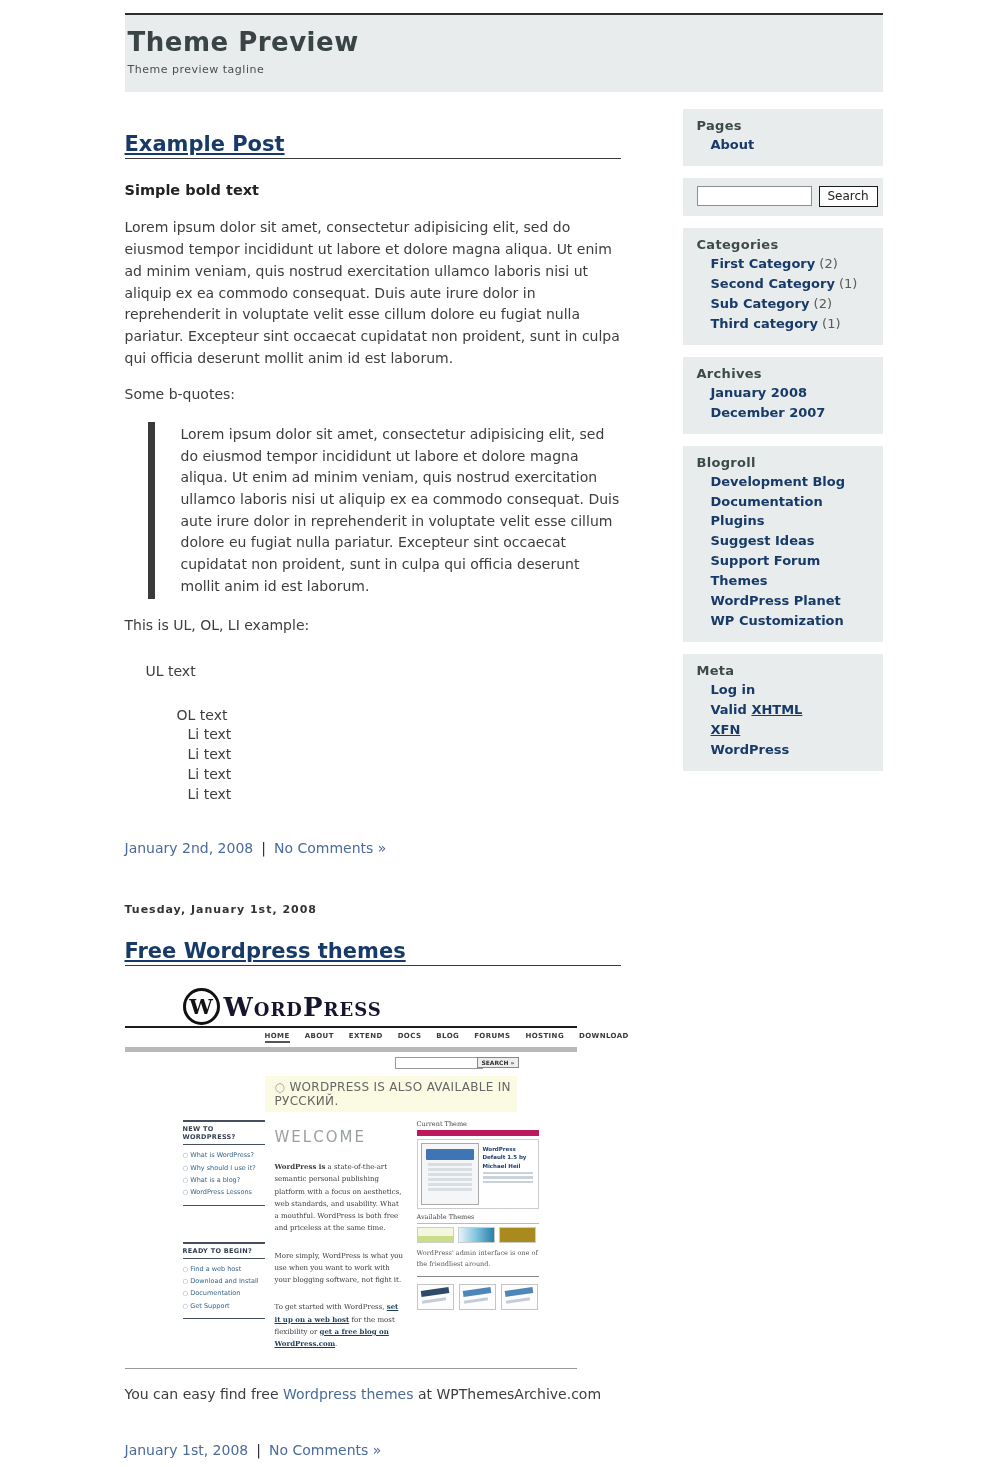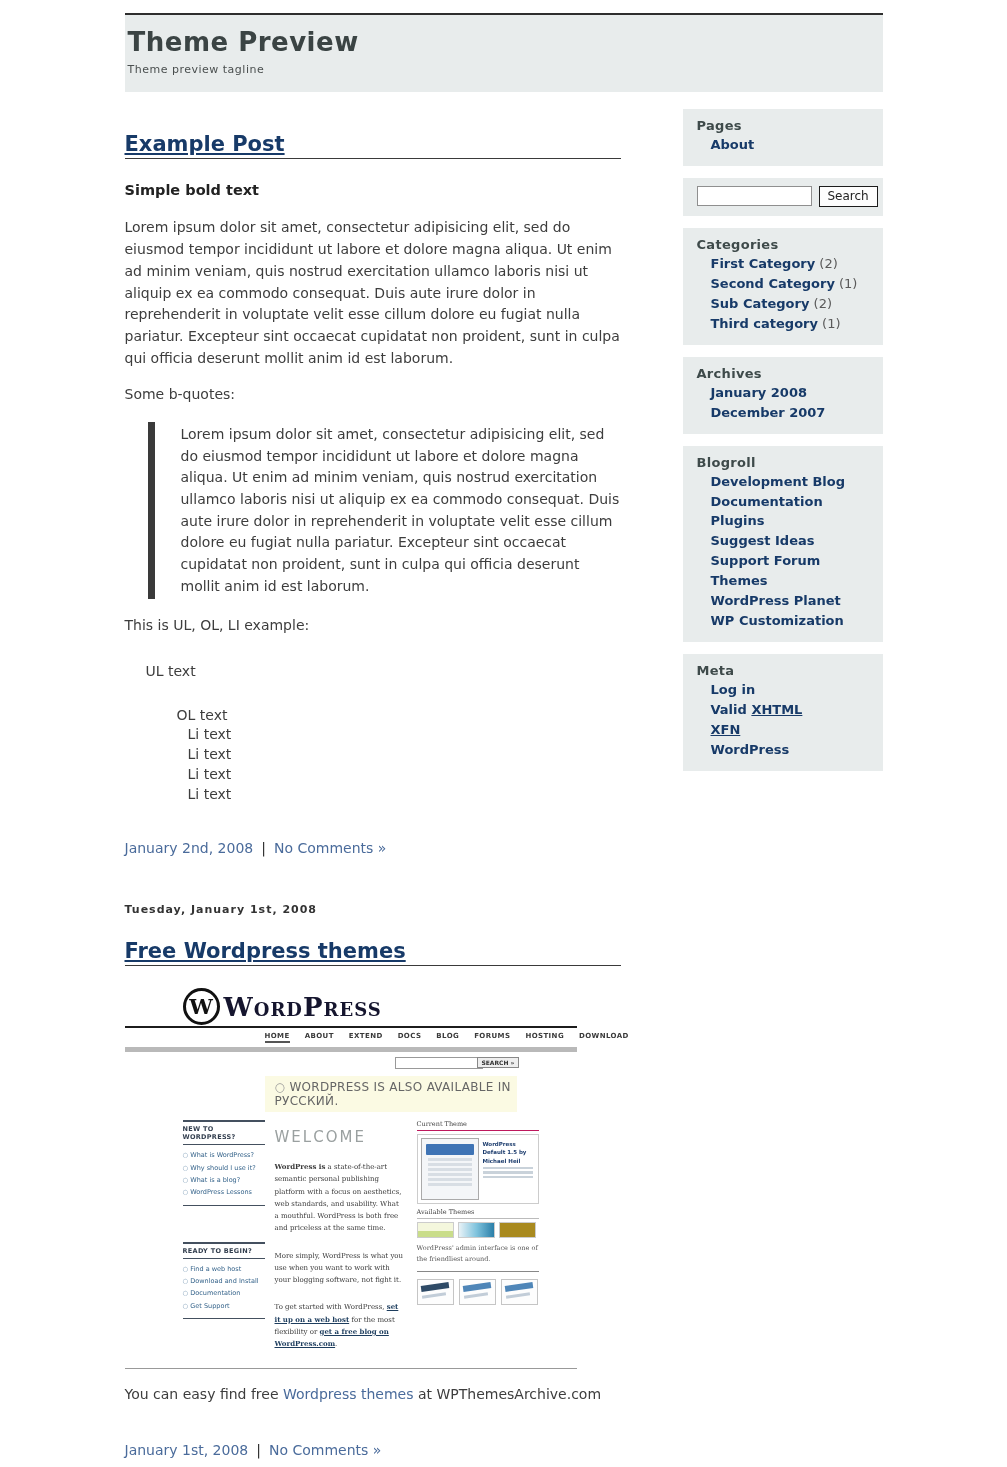--- a/index.html
+++ b/index.html
@@ -76,21 +76,21 @@
   .shot-left li { font-size: 6.5px; color: #36648b; line-height: 1.9; }
   .shot-left li::before { content: "○ "; color: #7a9ab5; }
   .shot-left .gap { height: 36px; }
   .shot-left .endline { border-top: 1px solid #44505f; margin-top: 4px; }
   .shot-center { width: 130px; margin-left: 10px; font-family: "DejaVu Serif", serif; }
   .shot-welcome { font-family: "DejaVu Sans", sans-serif; font-size: 15px; color: #9aa0a0; letter-spacing: 2px; margin: 8px 0 8px 0; font-weight: normal; }
   .shot-center p { font-size: 7px; line-height: 1.75; color: #3a3a3a; margin-bottom: 8px; }
   .shot-center b.lead { font-weight: bold; }
   .shot-center a { color: #1d3d5e; font-weight: bold; text-decoration: underline; }
   .shot-right { width: 122px; margin-left: 12px; }
-  .ct-label { font-size: 6.5px; color: #444; border-bottom: 1px solid #be185d; padding-bottom: 2px; margin-bottom: 3px; font-family: "DejaVu Serif", serif; }
+  .ct-label { font-size: 6.5px; color: #444; border-bottom: 6px solid #be185d; padding-bottom: 2px; margin-bottom: 3px; font-family: "DejaVu Serif", serif; }
   .ct-box { border: 1px solid #ccc; background: #fff; padding: 3px; display: flex; }
   .mini-admin { width: 58px; height: 62px; border: 1px solid #aaa; background: #f4f6f8; }
   .mini-admin .bluebtn { height: 11px; background: #3f74b5; margin: 5px 4px 3px 4px; border-radius: 1px; }
   .mini-admin .row { height: 3px; background: #d8dee4; margin: 2px 6px; }
   .ct-text { flex: 1; padding: 2px 0 0 4px; }
   .ct-name { font-size: 5.5px; font-weight: bold; color: #1d3d6e; line-height: 1.5; }
   .ct-sub { margin-top: 2px; }
   .ct-sub div { height: 2.5px; background: #c9d2da; margin: 2px 2px 0 0; }
   .av-label { font-size: 6.5px; color: #444; border-bottom: 1px solid #bbb; padding: 4px 0 2px 0; margin-bottom: 3px; font-family: "DejaVu Serif", serif; }
   .thumbs { display: flex; gap: 4px; }

